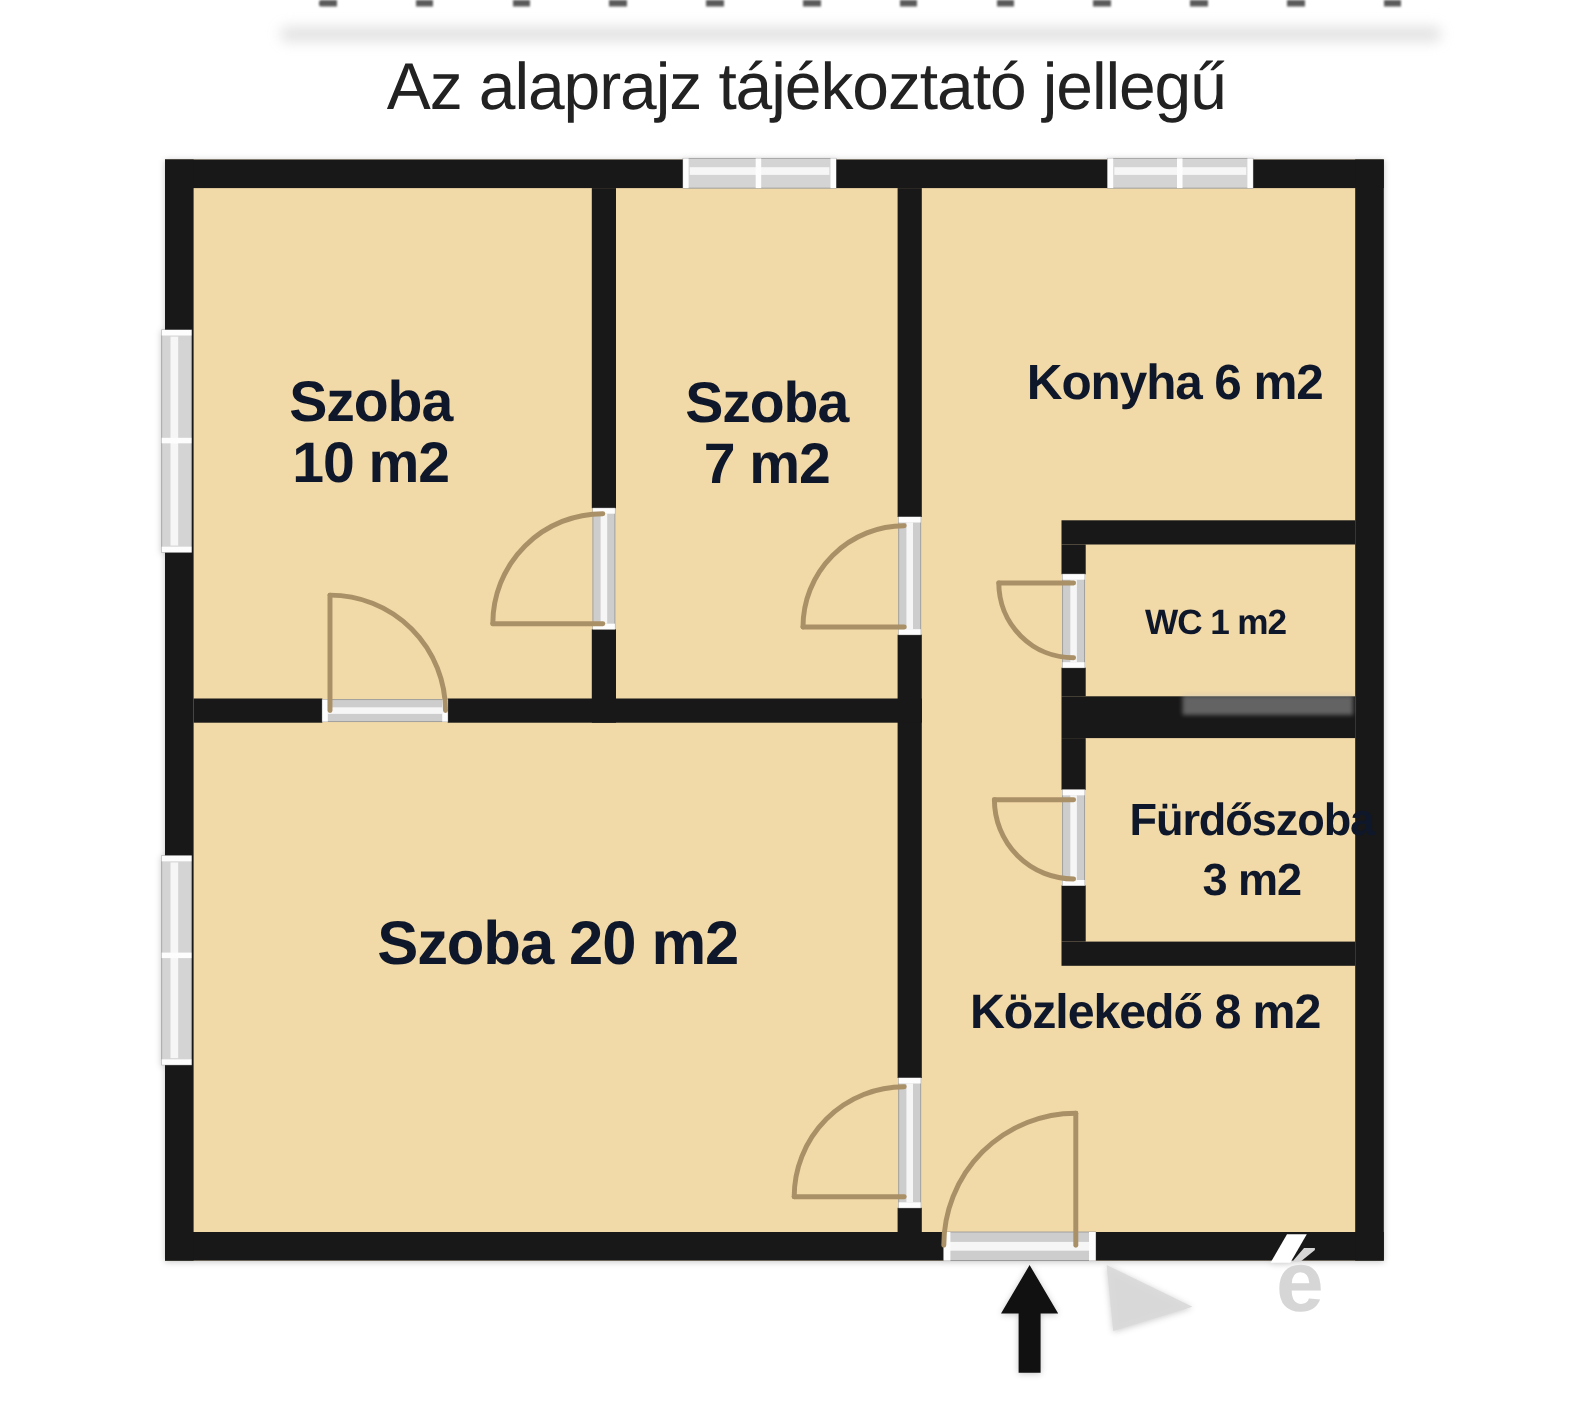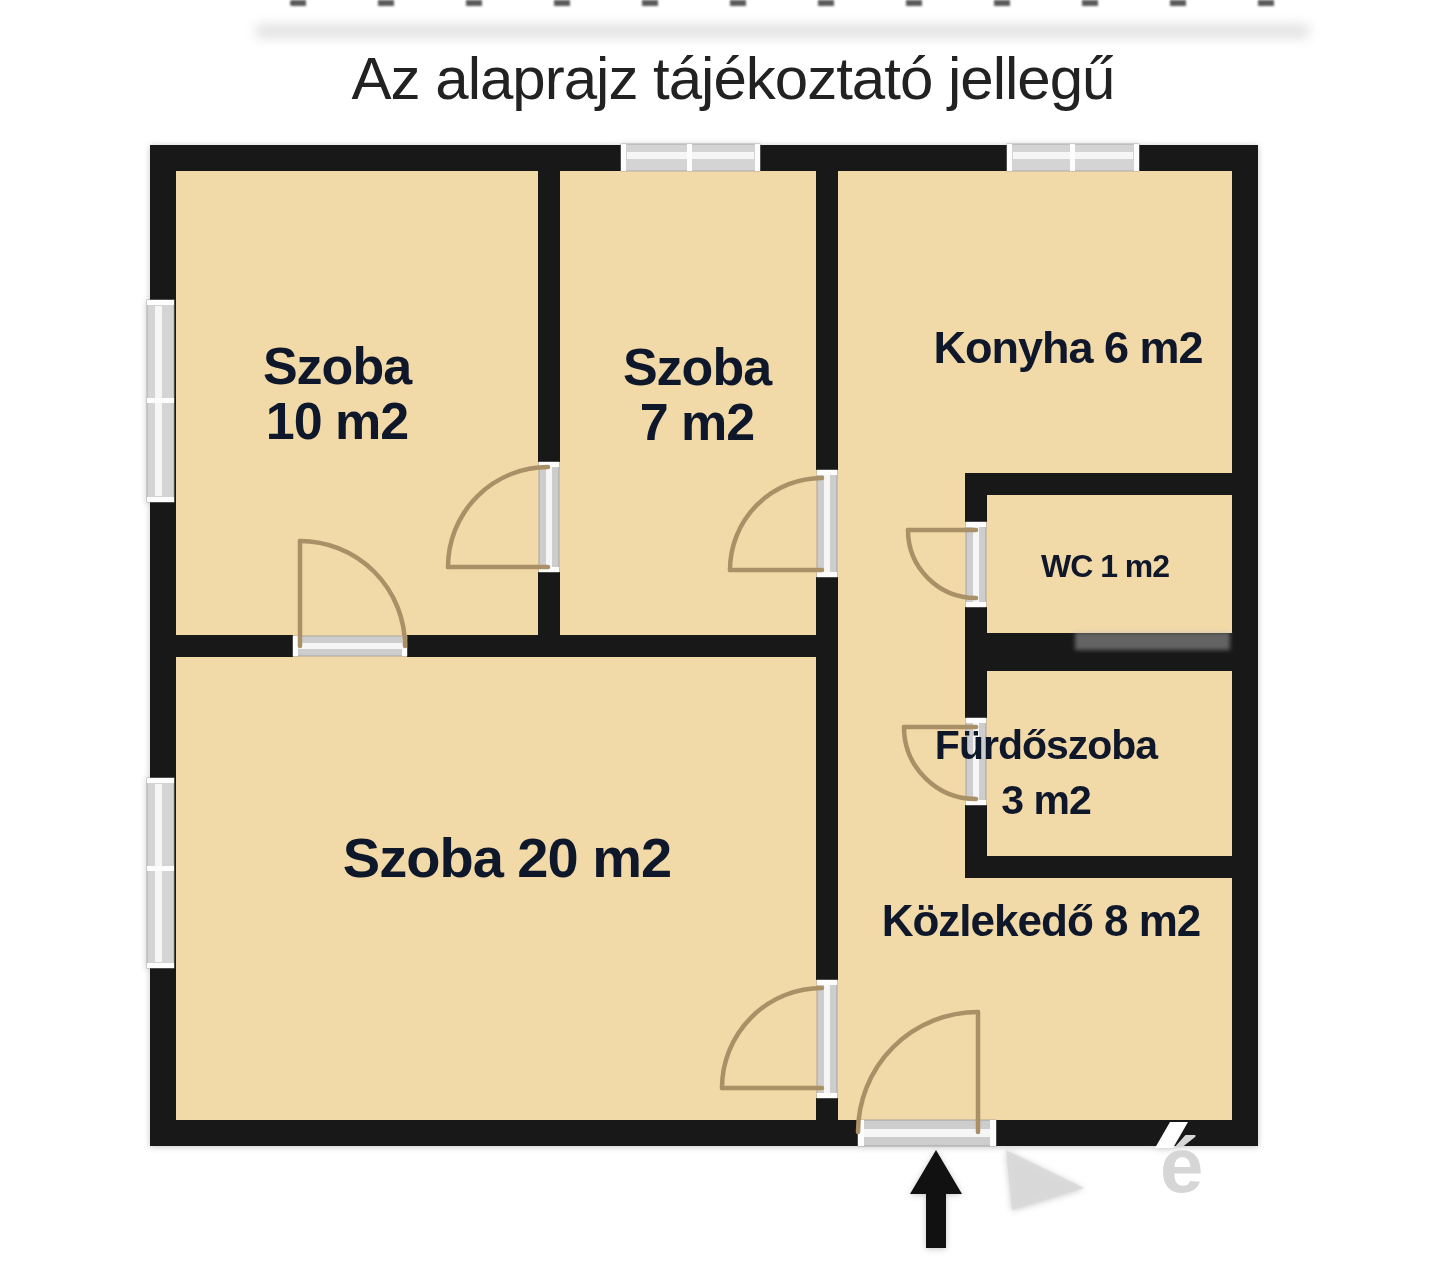--- a/index.html
+++ b/index.html
@@ -198,21 +198,21 @@
     <div class="room-label" style="left:337px;top:394px;font-size:52px;">
       <div>Szoba</div>
       <div>10 m2</div>
     </div>
     <div class="room-label" style="left:697px;top:395px;font-size:52px;">
       <div>Szoba</div>
       <div>7 m2</div>
     </div>
     <div class="room-label" style="left:1068px;top:347px;font-size:45px;">Konyha 6 m2</div>
     <div class="room-label" style="left:1105px;top:566px;font-size:32px;">WC 1 m2</div>
-    <div class="room-label" style="left:1046px;top:773px;font-size:41px;">
+    <div class="room-label" style="left:1138px;top:773px;font-size:41px;">
       <div>Fürdőszoba</div>
       <div>3 m2</div>
     </div>
     <div class="room-label" style="left:507px;top:857px;font-size:56px;">Szoba 20 m2</div>
     <div class="room-label" style="left:1041px;top:920px;font-size:44px;">Közlekedő 8 m2</div>
   </div>
 
   <div class="wm-letter">é</div>
 
 </div>

